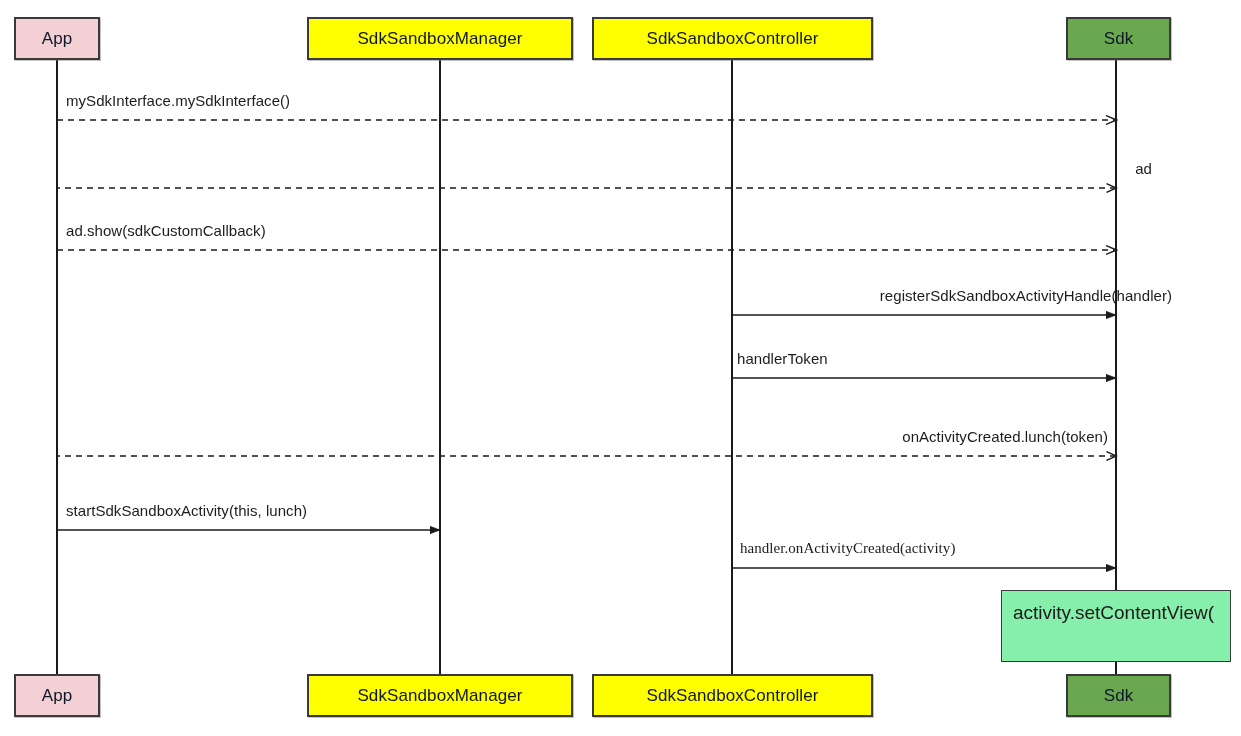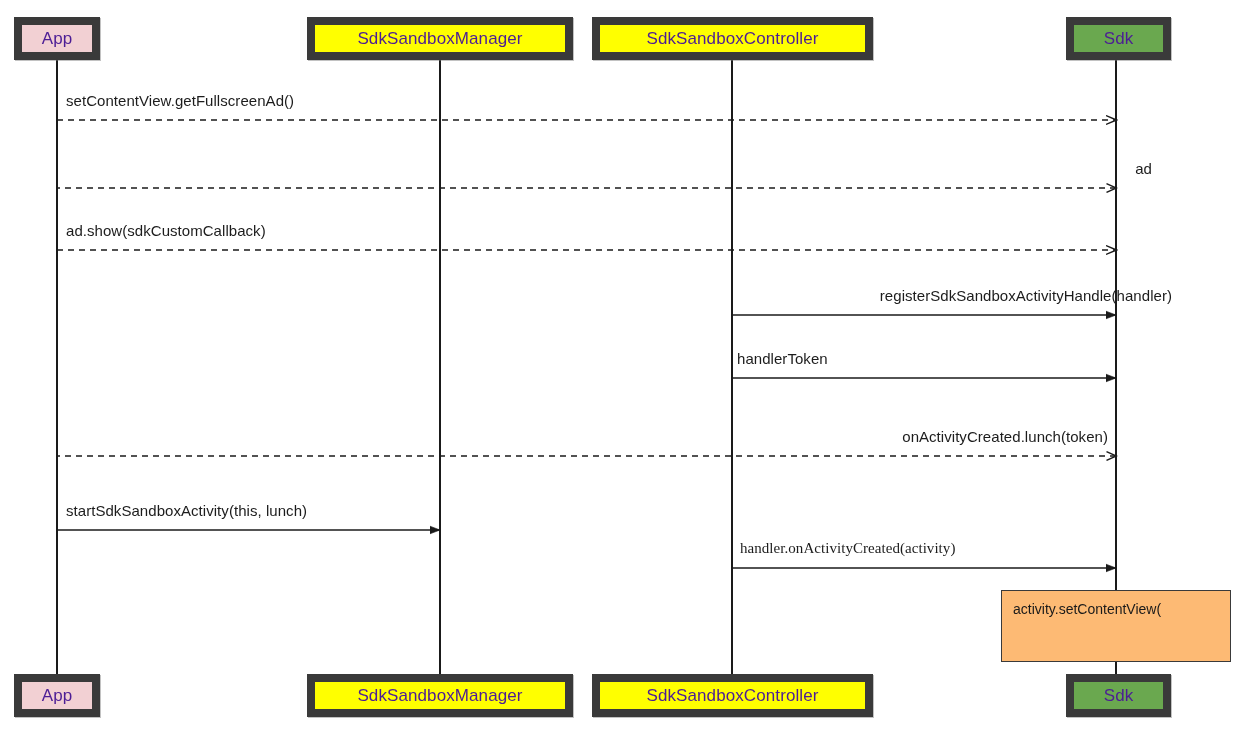--- a/index.html
+++ b/index.html
@@ -21,38 +21,38 @@
   #diagram-svg {
     position: absolute;
     top: 0;
     left: 0;
     width: 1241px;
     height: 736px;
   }
   .participant-box {
     position: absolute;
     box-sizing: border-box;
-    border: 8px solid #c2410c;
+    border: 2px solid #c2410c;
     display: flex;
     align-items: center;
     justify-content: center;
     font-family: "Liberation Sans", sans-serif;
     font-size: 17px;
-    color: #4c1d95;
+    color: #0f172a;
     letter-spacing: 0.1px;
     white-space: nowrap;
     box-shadow: 1px 1px 0 rgba(120,120,120,0.45);
   }
   .note-box {
     position: absolute;
     box-sizing: border-box;
     border: 1.5px solid #3a3a3a;
-    background: #fdba74;
+    background: #86efac;
     font-family: "Liberation Sans", sans-serif;
-    font-size: 14px;
+    font-size: 19px;
     color: #1a1a1a;
     line-height: 1.28;
     padding: 10px 11px 0 11px;
     z-index: 6;
   }
   .msg-label {
     position: absolute;
     font-family: "Liberation Sans", sans-serif;
     font-size: 15px;
     color: #1c1c1c;
@@ -120,21 +120,21 @@
         <span>SdkSandboxController</span>
       </div>
       <div class="participant-box" style="left: 1066px; top: 17px; width: 105px; height: 43px; background: rgb(106, 168, 79); border-color: rgb(58, 58, 58);">
         <span>Sdk</span>
       </div>
       <div class="participant-box" style="left: 1066px; top: 674px; width: 105px; height: 43px; background: rgb(106, 168, 79); border-color: rgb(58, 58, 58);">
         <span>Sdk</span>
       </div>
     </div>
   <div id="labels-layer">
-      <div class="msg-label align-left" style="left: 66px; top: 92px;">setContentView.getFullscreenAd()</div>
+      <div class="msg-label align-left" style="left: 66px; top: 92px;">mySdkInterface.mySdkInterface()</div>
       <div class="msg-label align-right" style="left: 1108px; top: 160px; margin-left: 44px;">ad</div>
       <div class="msg-label align-left" style="left: 66px; top: 222px;">ad.show(sdkCustomCallback)</div>
       <div class="msg-label align-right" style="left: 1172px; top: 287px;">registerSdkSandboxActivityHandle(handler)</div>
       <div class="msg-label align-left" style="left: 737px; top: 350px;">handlerToken</div>
       <div class="msg-label align-right" style="left: 1108px; top: 428px;">onActivityCreated.lunch(token)</div>
       <div class="msg-label align-left" style="left: 66px; top: 502px;">startSdkSandboxActivity(this, lunch)</div>
       <div class="msg-label align-left" style="left: 740px; top: 540px; font-family: Liberation Serif, serif;">handler.onActivityCreated(activity)</div>
     </div>
   <div id="notes-layer">
       <div class="note-box" style="left: 1001px; top: 590px; width: 230px; height: 72px;">

